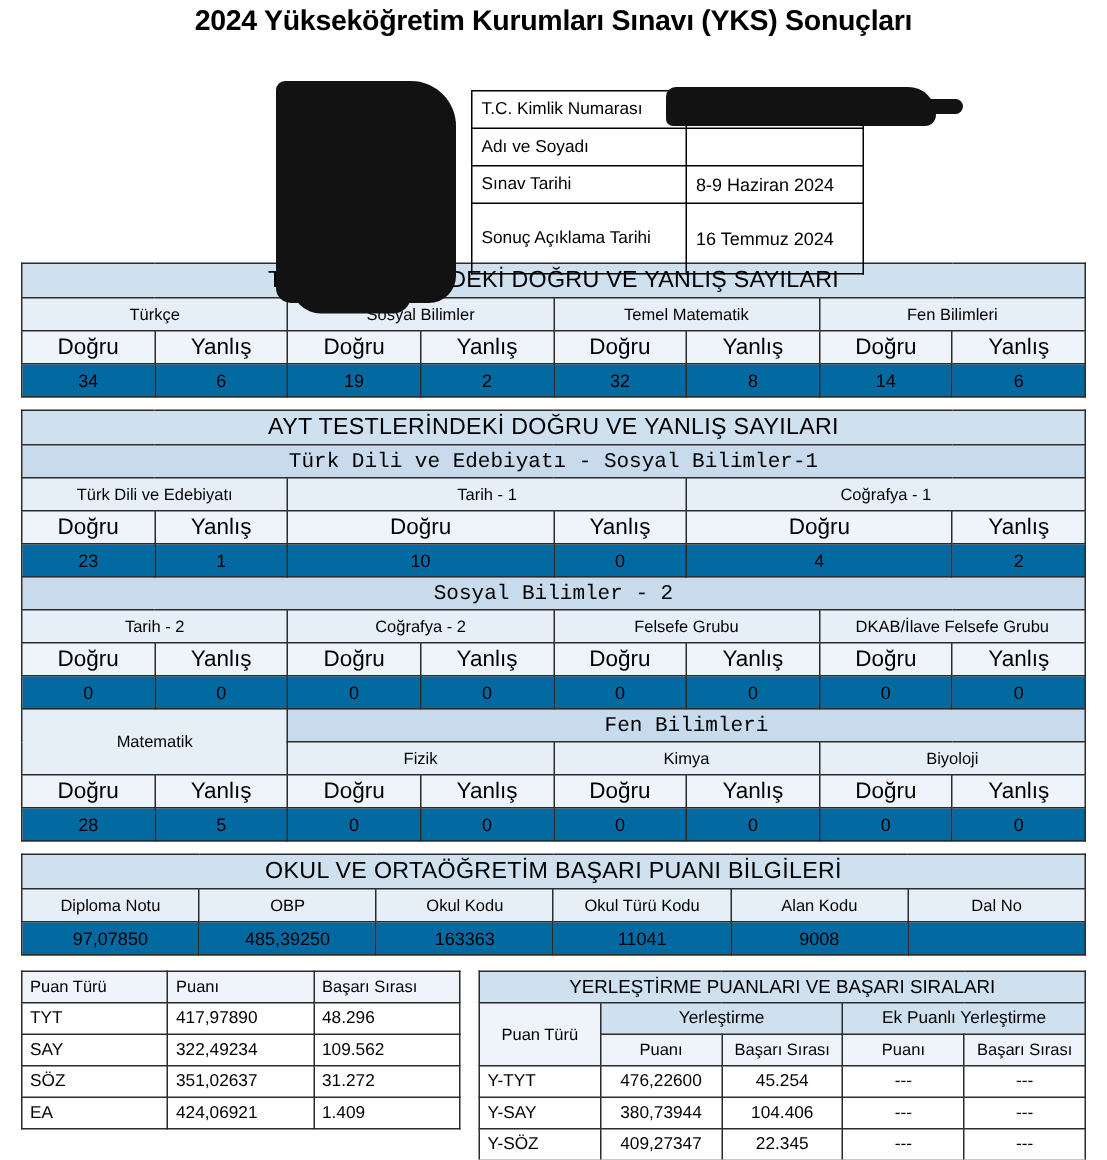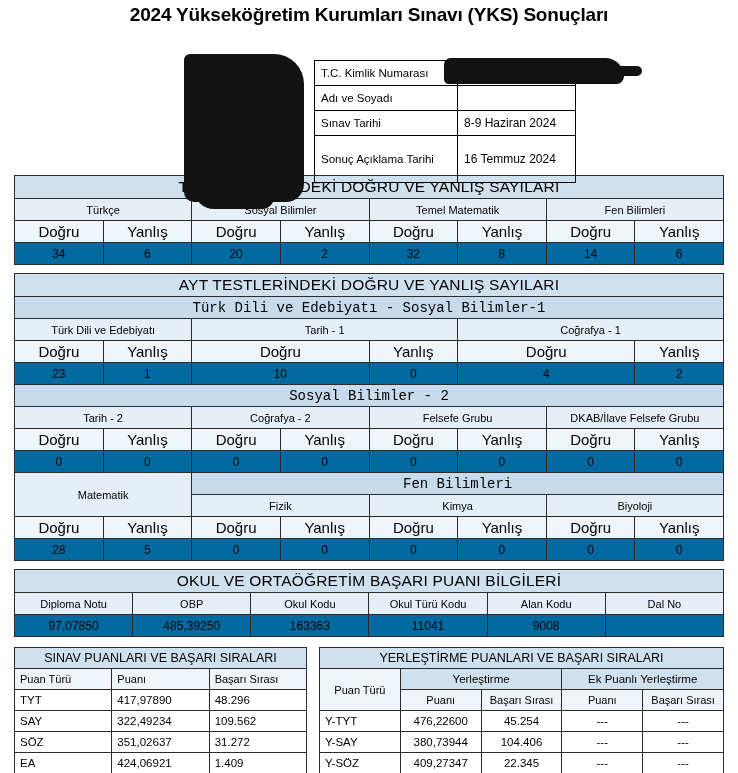--- a/index.html
+++ b/index.html
@@ -242,21 +242,21 @@
         <td class="hdr">Doğru</td>
         <td class="hdr">Yanlış</td>
         <td class="hdr">Doğru</td>
         <td class="hdr">Yanlış</td>
         <td class="hdr">Doğru</td>
         <td class="hdr">Yanlış</td>
       </tr>
       <tr>
         <td class="val">34</td>
         <td class="val">6</td>
-        <td class="val">20</td>
+        <td class="val">19</td>
         <td class="val">2</td>
         <td class="val">32</td>
         <td class="val">8</td>
         <td class="val">14</td>
         <td class="val">6</td>
       </tr>
     </tbody>
       </table>
   </div>
 
@@ -379,23 +379,20 @@
       </tr>
     </tbody>
       </table>
   </div>
 
   <div class="bottom">
 
     <div class="bottom-left">
       <table class="small">
         <tbody>
-            <tr>
-          <td class="cap" colspan="3">SINAV PUANLARI VE BAŞARI SIRALARI</td>
-        </tr>
         <tr>
           <td class="colhdr left">Puan Türü</td>
           <td class="colhdr left">Puanı</td>
           <td class="colhdr left">Başarı Sırası</td>
         </tr>
         <tr>
           <td class="left">TYT</td>
           <td class="left">417,97890</td>
           <td class="left">48.296</td>
         </tr>

